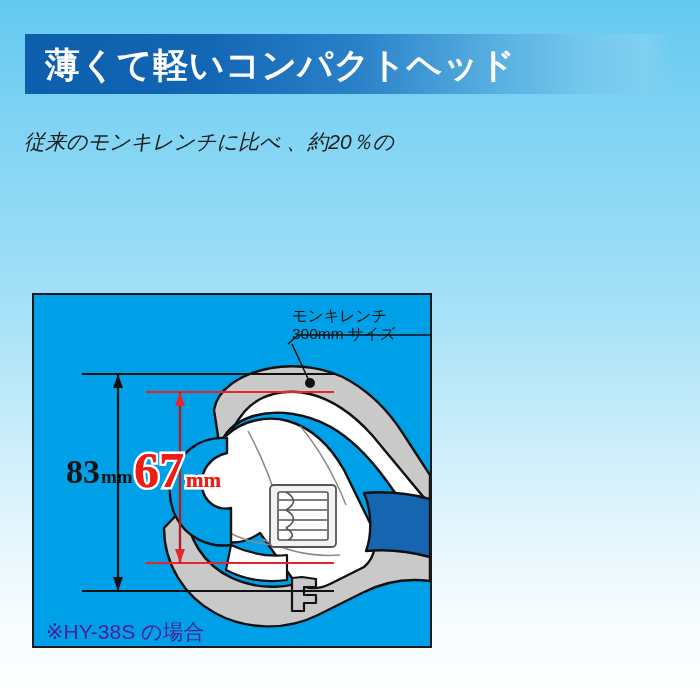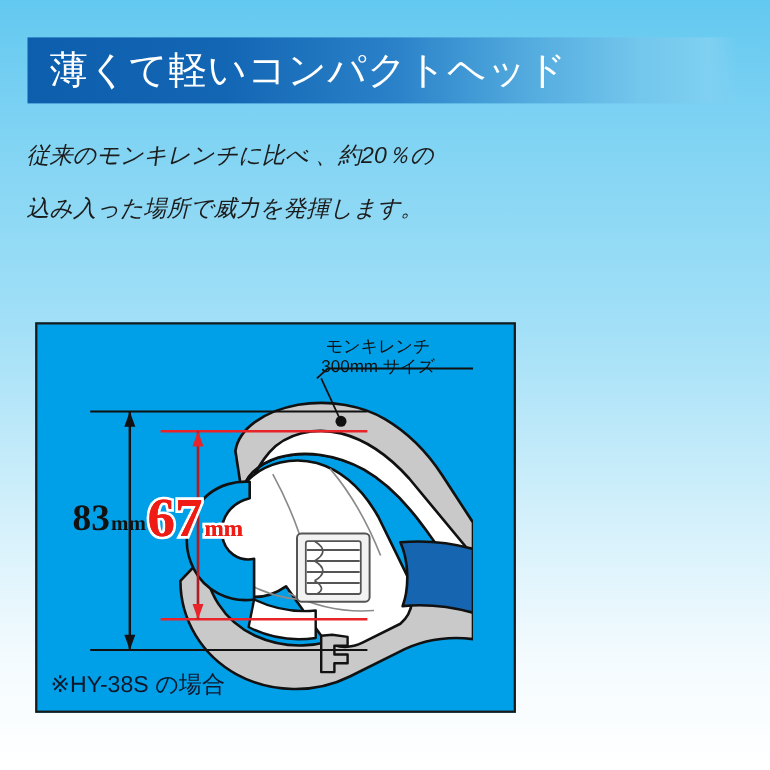--- a/index.html
+++ b/index.html
@@ -43,21 +43,21 @@
         #7fd0f1 96%,
         rgba(127,208,241,0) 100%);
   }
   #banner-title {
     position: absolute;
     left: 20px;
     top: 50%;
     transform: translateY(-50%);
     color: #ffffff;
     font-size: 35px;
-    font-weight: normal;
+    font-weight: bold;
     letter-spacing: 0.5px;
     white-space: nowrap;
     line-height: 1;
     text-align: center;
   }
 
   
   #body-copy {
     position: absolute;
     left: 24px;
@@ -69,27 +69,26 @@
     letter-spacing: 0px;
     font-style: italic;
   }
   #body-copy .line { white-space: nowrap; display: block; }
 
   
   #diagram {
     position: absolute;
     left: 32px;
     top: 293px;
-    width: 437px;
+    width: 400px;
     height: 355px;
     background: #00a0e8;
     border: 2px solid #1a1a1a;
     box-sizing: border-box;
     overflow: hidden;
-    text-align: center;
   }
   #diagram-svg { position: absolute; left: 0; top: 0; }
 
   
   .dim-label {
     position: absolute;
     white-space: nowrap;
     font-weight: bold;
     line-height: 1;
     font-family: Liberation Serif, serif;
@@ -127,38 +126,37 @@
     color: #111111;
     font-size: 15.5px;
     line-height: 18px;
     white-space: nowrap;
   }
 
   
   #footnote {
     position: absolute;
     left: 12px;
-    bottom: 10px;
-    color: #0f172a;
+    bottom: 0;
+    color: #4c1d95;
     font-size: 21px;
     white-space: nowrap;
   }
 </style>
 </head>
 <body>
 
 <div id="page">
 
   <div id="banner">
     <div id="banner-title">薄くて軽いコンパクトヘッド</div>
   </div>
 
   <div id="body-copy">
     <span class="line">従来のモンキレンチに比べ 、約20％の</span>
-    <span class="line">込み入った場所で威力を発揮します。</span>
   </div>
 
   <div id="diagram">
 
     <svg id="diagram-svg" width="396" height="351" viewBox="0 0 396 351">
 
       <g>
         <path d="M 254 49 L 264 40 L 396 40" fill="none" stroke="#111111" stroke-width="1.6"></path>
       </g>
 

